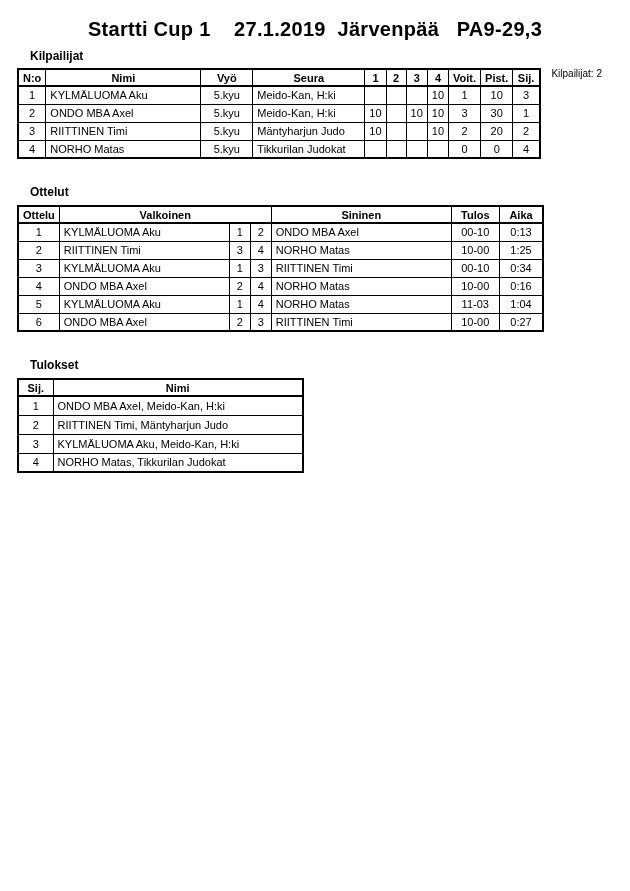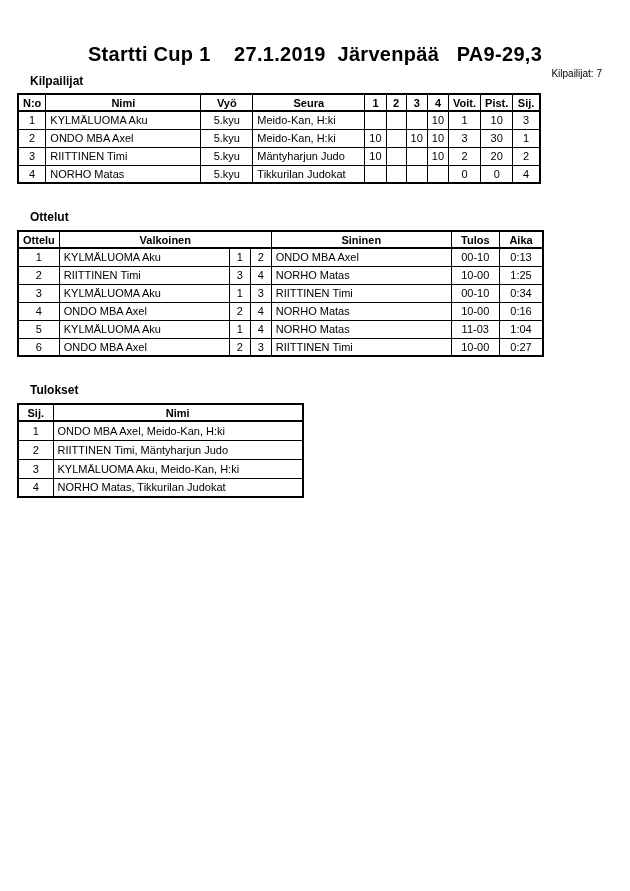--- a/index.html
+++ b/index.html
@@ -5,21 +5,21 @@
   * { box-sizing: border-box; margin: 0; padding: 0; }
   html, body { background: #ffffff; }
   body {
     width: 630px; height: 891px;
     font-family: "Liberation Sans", sans-serif;
     color: #000;
   }
   .page { position: relative; width: 630px; height: 891px; background: #fff; overflow: hidden; }
 
   .title {
-    padding-top: 43px;
+    padding-top: 18px;
     text-align: center;
     font-size: 20px;
     font-weight: bold;
     white-space: pre;
     letter-spacing: 0.3px;
   }
   .comp-count {
     position: absolute;
     top: 68px; right: 28px;
     font-size: 10px;
@@ -57,21 +57,21 @@
   td.c { text-align: center; }
   td.l { text-align: left; }
 </style>
 </head>
 <body>
 
 <div class="page">
 
   <div class="title">Startti Cup 1    27.1.2019  Järvenpää   PA9-29,3</div>
 
-  <div class="comp-count">Kilpailijat: 7</div>
+  <div class="comp-count">Kilpailijat: 2</div>
 
   <div class="section-heading heading-competitors">Kilpailijat</div>
 
   <table class="tbl tbl-competitors">
     <colgroup>
       <col style="width:24px">
         <col style="width:155px">
         <col style="width:52px">
         <col style="width:112px">
       <col style="width:20px">

